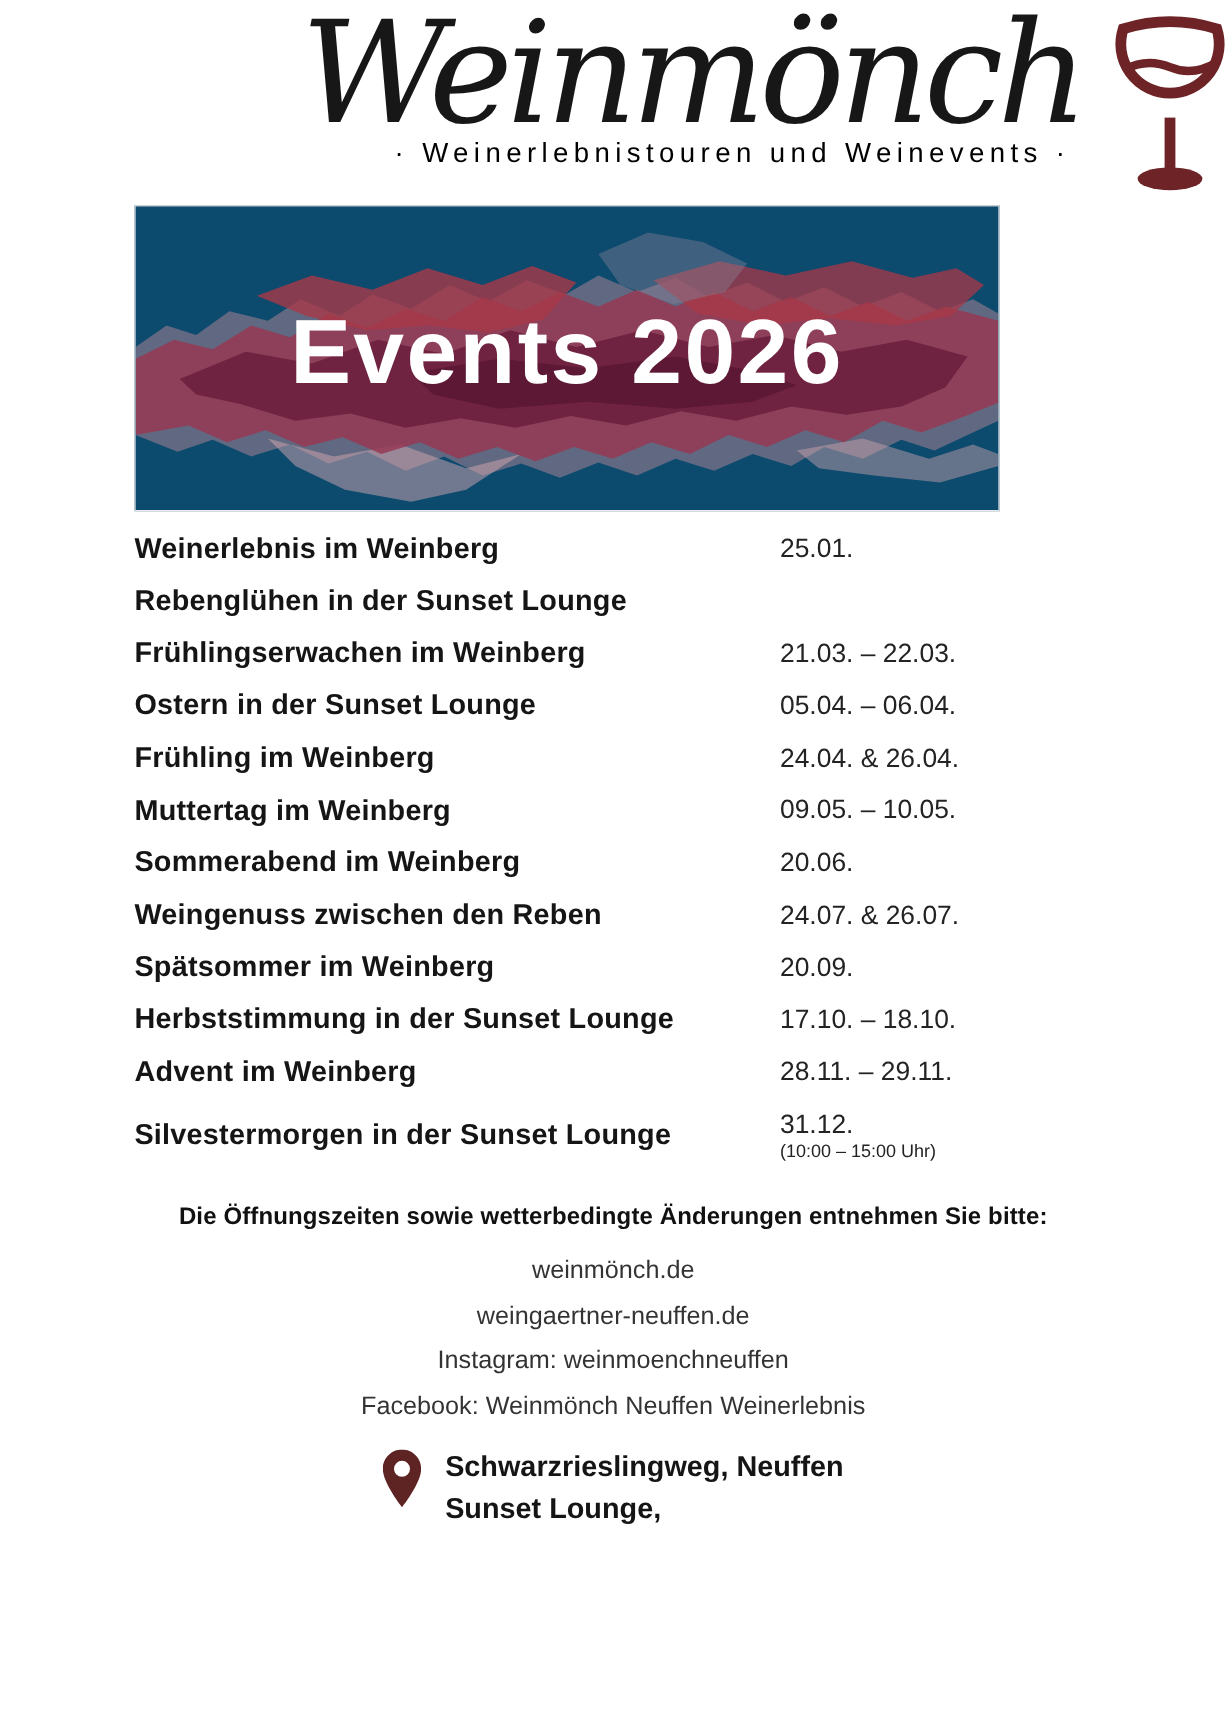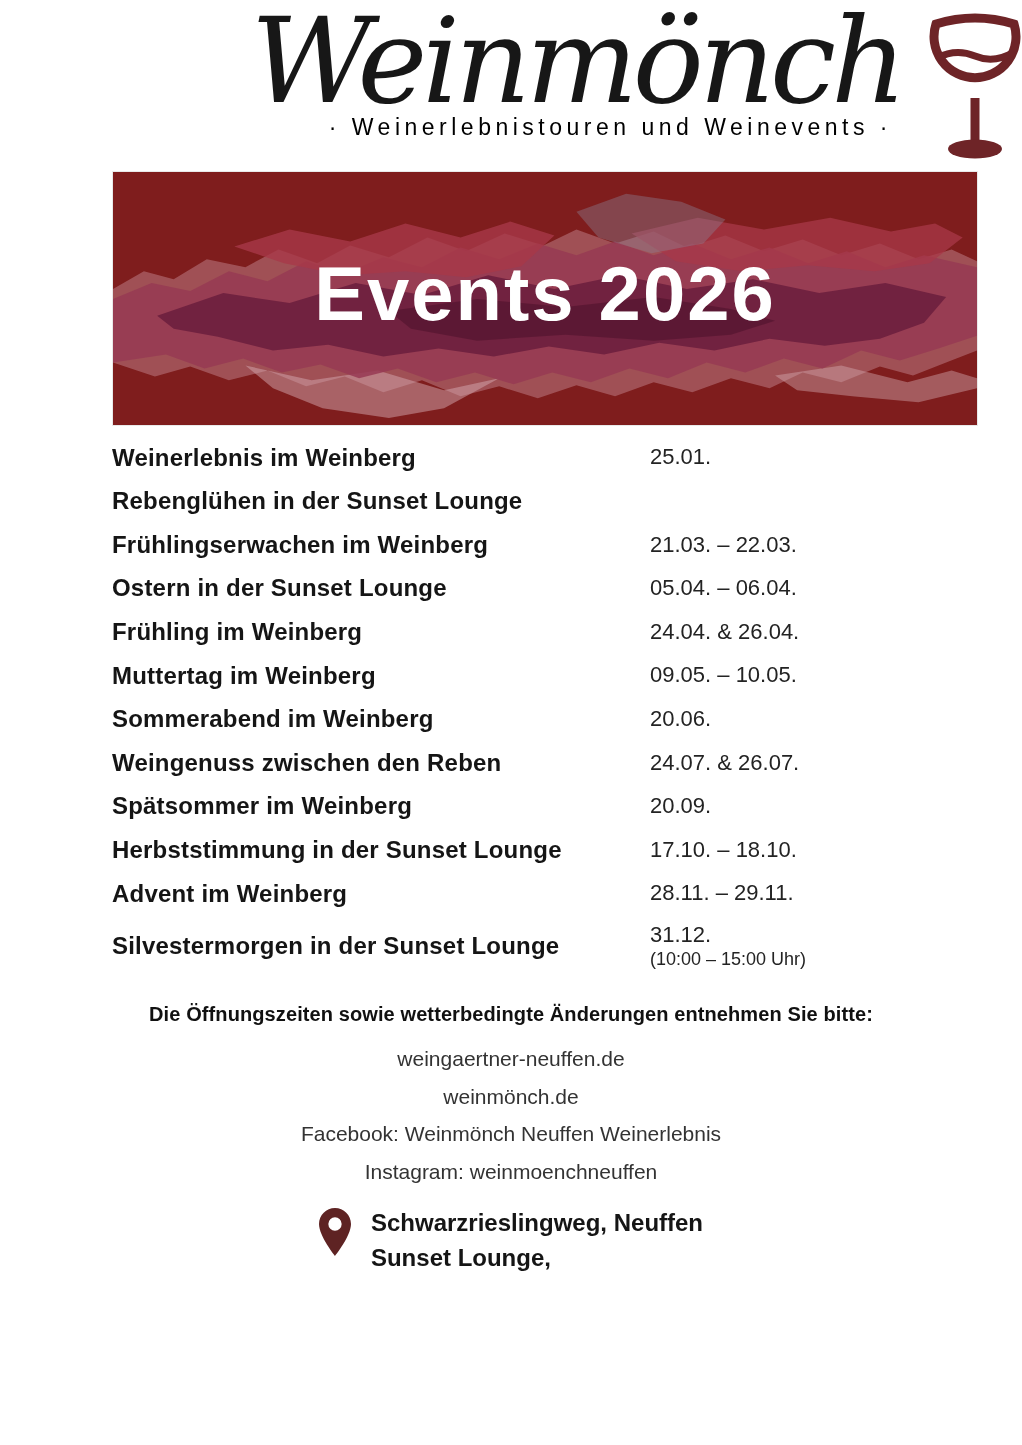--- a/index.html
+++ b/index.html
@@ -49,25 +49,25 @@
     padding-right: 130px;
     font-size: 23px;
     letter-spacing: 4.5px;
     color: #000000;
     white-space: nowrap;
   }
 
   
   .banner {
     position: relative;
-    width: 866px;
+    width: 721px;
     height: 255px;
     margin: 30px auto 0 112px;
     border: 1px solid #e9e9e9;
-    background: #7f1d1d;
+    background: #0c4a6e;
     overflow: hidden;
   }
   .banner svg.splash {
     position: absolute;
     inset: 0;
     width: 100%;
     height: 100%;
   }
   .banner-title {
     position: absolute;
@@ -101,21 +101,21 @@
   }
   .event-date {
     width: 260px;
     text-align: left;
     font-size: 22px;
     font-weight: normal;
     color: #232323;
     line-height: 1.2;
   }
   .event-date-note {
-    font-size: 18px;
+    font-size: 15px;
     color: #232323;
     margin-top: 1px;
   }
 
   
   .notice {
     margin-top: 26px;
     text-align: center;
     font-size: 20px;
     font-weight: bold;
@@ -272,27 +272,27 @@
       <div class="event-date">
         <div>31.12.</div>
         <div class="event-date-note">(10:00 – 15:00 Uhr)</div>
       </div>
     </div>
   </div>
 
   <div class="notice">Die Öffnungszeiten sowie wetterbedingte Änderungen entnehmen Sie bitte:</div>
 
   <div class="footer-links">
+    <span class="footer-link">weinmönch.de</span>
+
     <span class="footer-link">weingaertner-neuffen.de</span>
 
-    <span class="footer-link">weinmönch.de</span>
+    <span class="footer-link">Instagram: weinmoenchneuffen</span>
 
     <span class="footer-link">Facebook: Weinmönch Neuffen Weinerlebnis</span>
-
-    <span class="footer-link">Instagram: weinmoenchneuffen</span>
   </div>
 
   <div class="location">
     <svg class="pin-icon" viewBox="0 0 24 36" aria-hidden="true">
       <path fill="#5e2323" d="M12 0C5.4 0 0 5.4 0 12c0 9 12 24 12 24s12-15 12-24C24 5.4 18.6 0 12 0zm0 17a5 5 0 1 1 0-10 5 5 0 0 1 0 10z"></path>
     </svg>
     <div class="location-text">
       <div>Schwarzrieslingweg, Neuffen</div>
       <div>Sunset Lounge,</div>
     </div>

